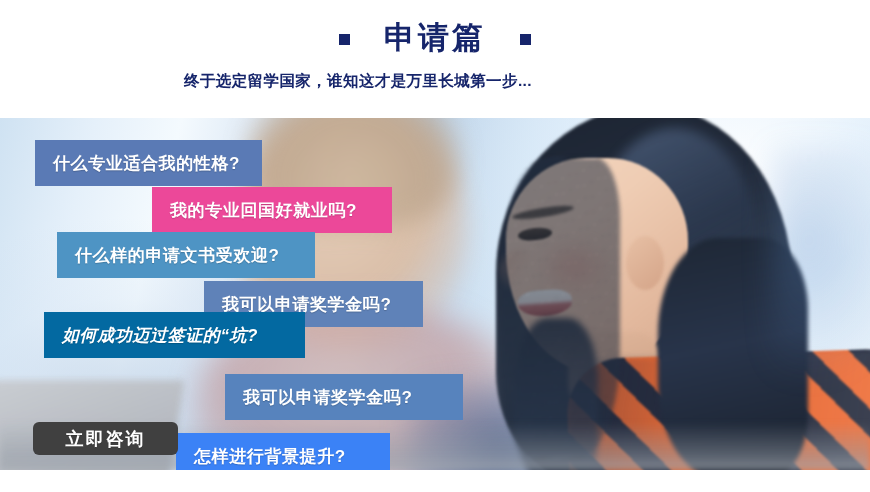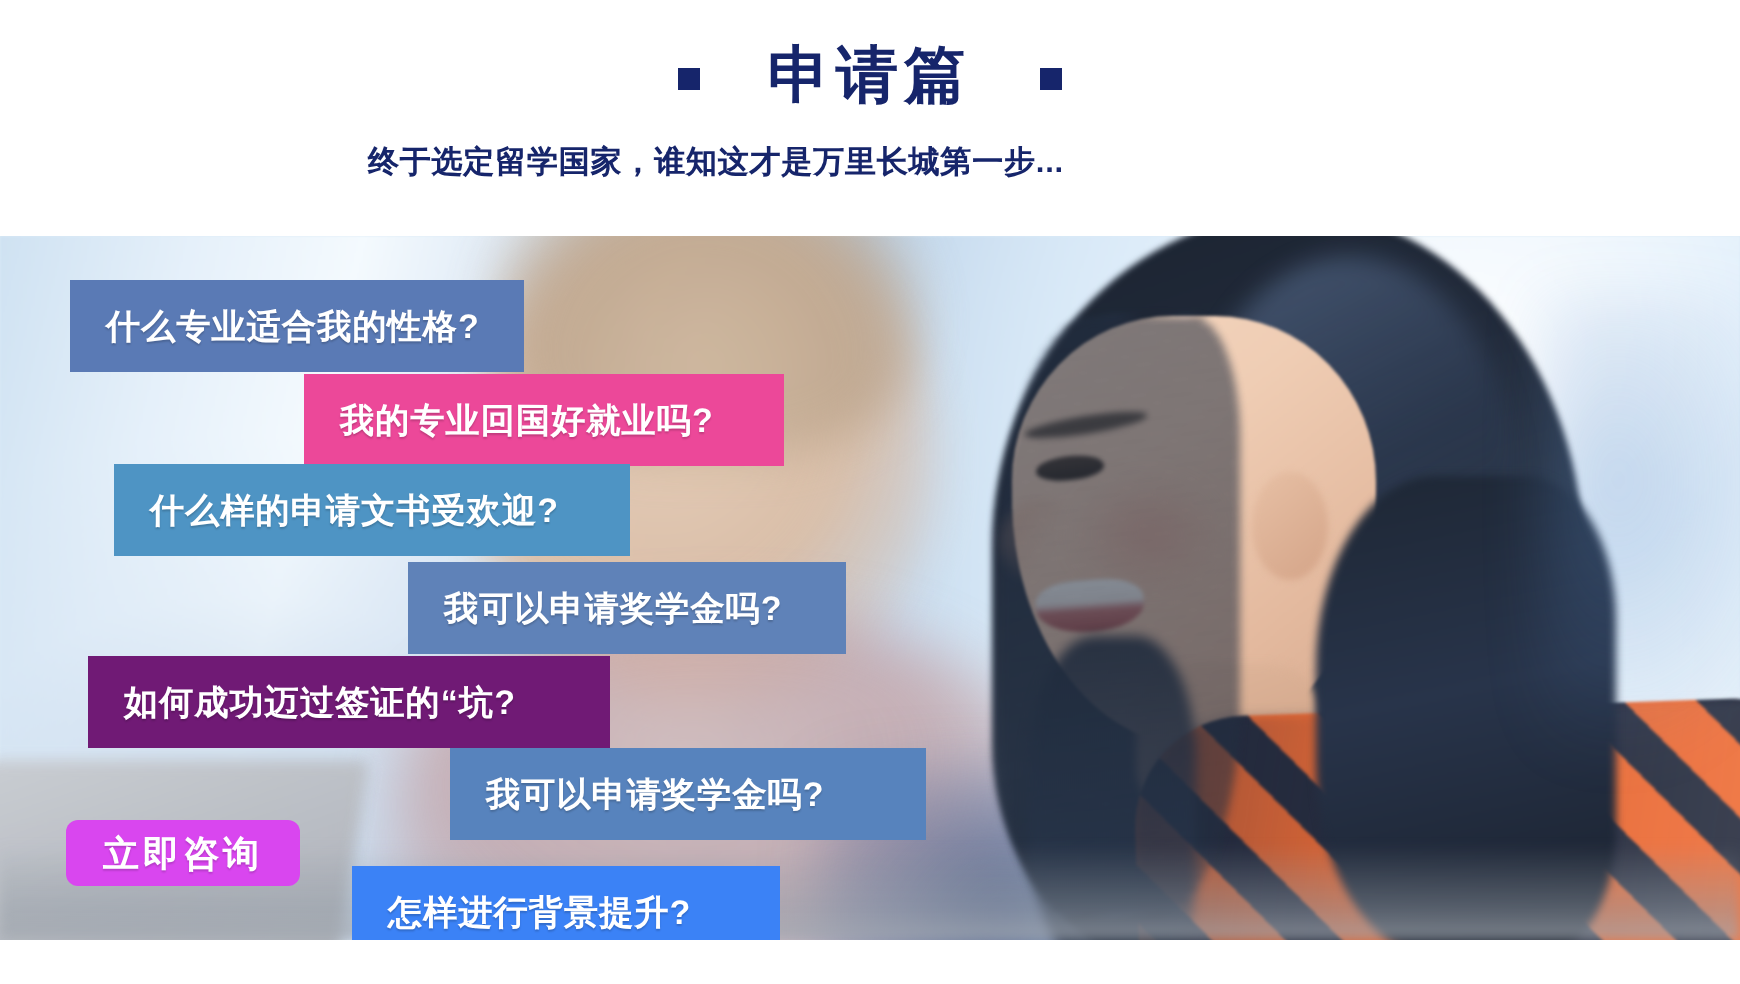--- a/index.html
+++ b/index.html
@@ -363,20 +363,20 @@
 
     <div class="ph-right-glow"></div>
     <div class="ph-bottom-shade"></div>
   </div>
 
   <div id="overlay-layer">
       <div class="bubble" style="left: 35px; top: 140px; width: 227px; background: rgb(90, 122, 181);">什么专业适合我的性格?</div>
       <div class="bubble" style="left: 152px; top: 187px; width: 240px; background: #ec4899;">我的专业回国好就业吗?</div>
       <div class="bubble" style="left: 57px; top: 232px; width: 258px; background: rgb(78, 148, 196);">什么样的申请文书受欢迎?</div>
       <div class="bubble" style="left: 204px; top: 281px; width: 219px; background: rgb(95, 130, 184);">我可以申请奖学金吗?</div>
-      <div class="bubble" style="left: 44px; top: 328px; width: 261px; background: #701a75;">如何成功迈过签证的“坑?</div>
+      <div class="bubble" style="left: 44px; top: 312px; width: 261px; background: #0369a1; font-style: italic;">如何成功迈过签证的“坑?</div>
       <div class="bubble" style="left: 225px; top: 374px; width: 238px; background: rgb(87, 131, 189);">我可以申请奖学金吗?</div>
       <div class="bubble" style="left: 176px; top: 433px; width: 214px; background: #3b82f6;">怎样进行背景提升?</div>
-      <div class="cta" style="left: 33px; top: 410px; width: 117px; background: #d946ef;">立即咨询</div>
+      <div class="cta" style="left: 33px; top: 422px; width: 145px; background: #404040;">立即咨询</div>
     </div>
 
   <div class="footer-white"></div>
 </div>
 
 </body></html>

